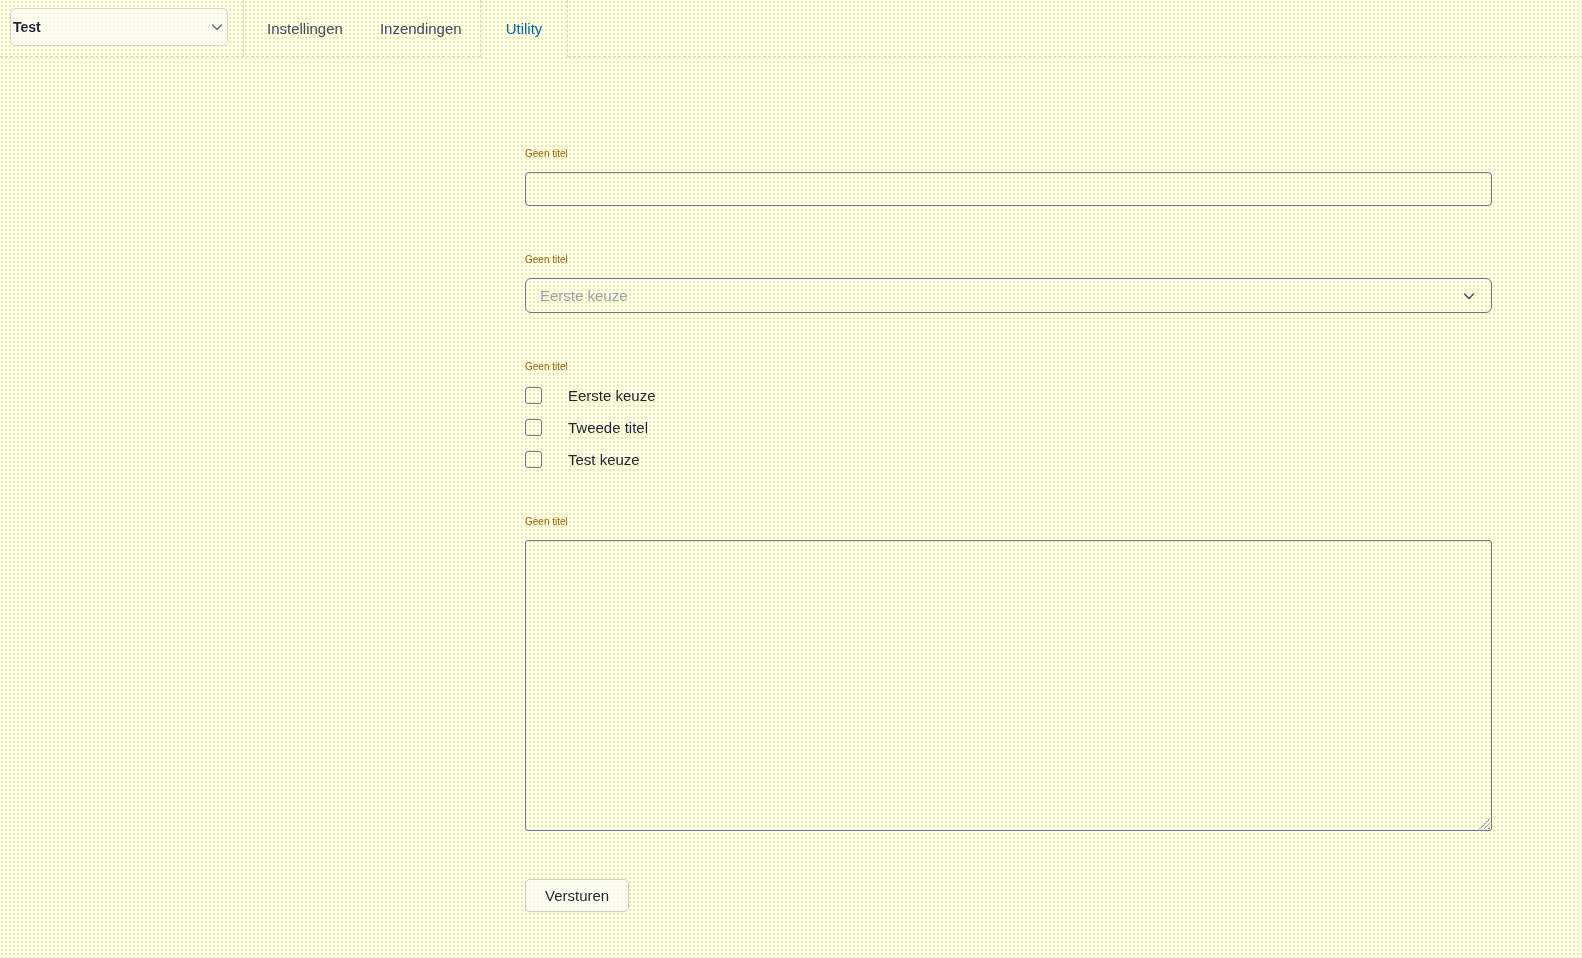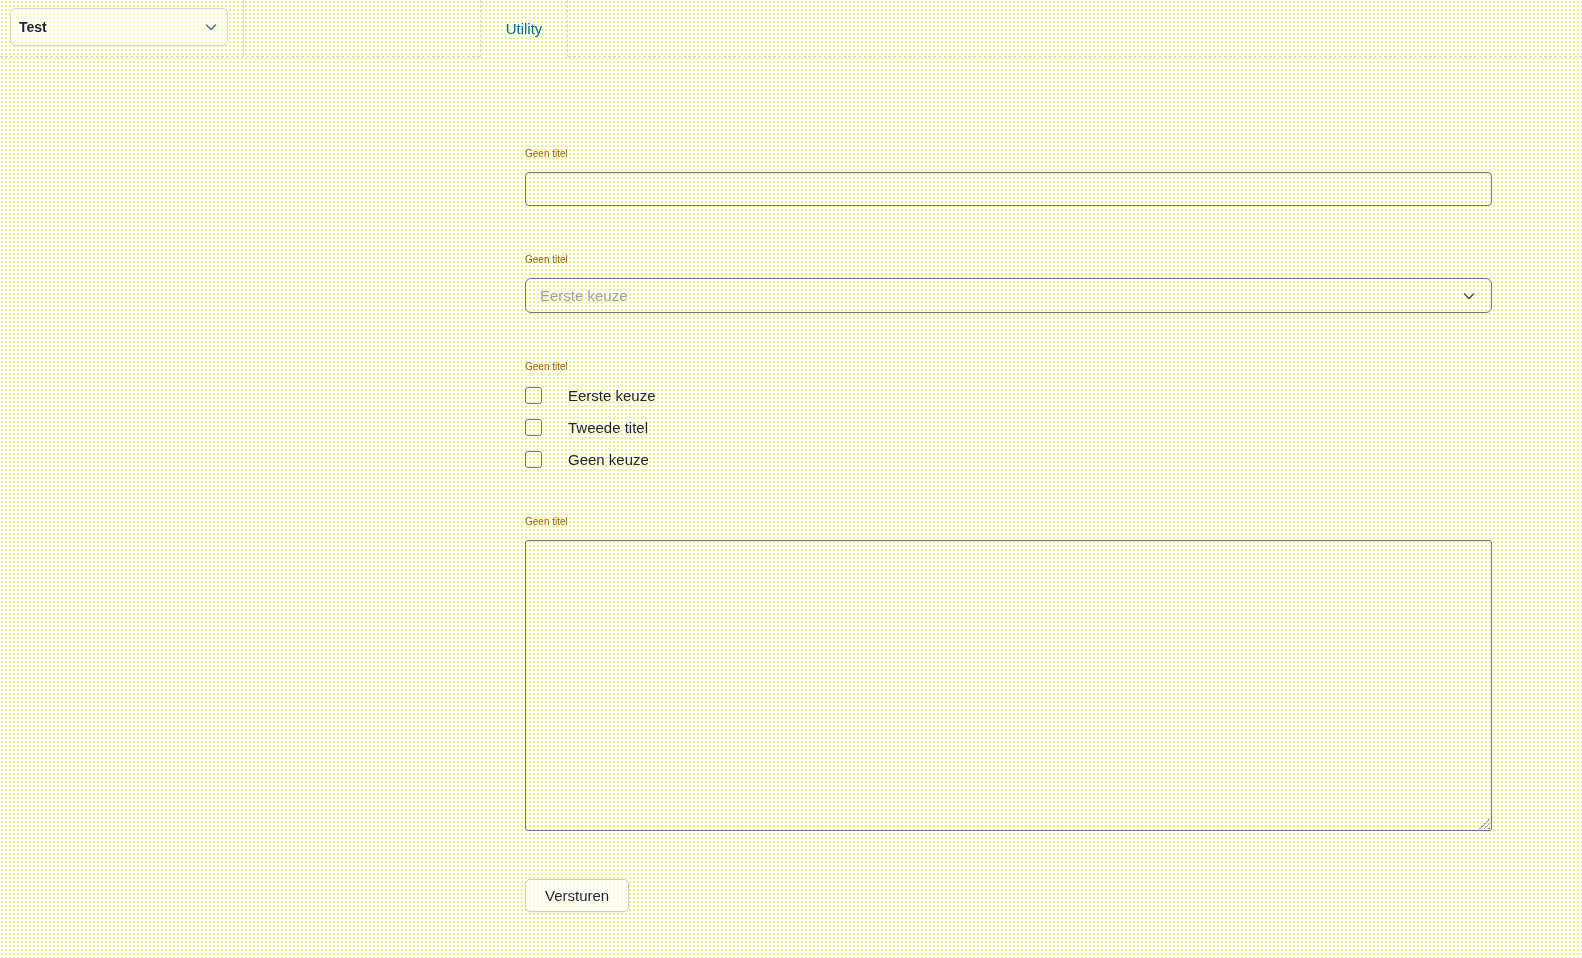--- a/index.html
+++ b/index.html
@@ -18,21 +18,21 @@
   .topbar-border.left-seg { left:0; width:480px; }
   .topbar-border.right-seg { left:568px; right:0; }
   .v-sep { position:absolute; top:0; height:57px; width:0; border-left:1px dashed #d7d7d0; }
   .v-sep.sep-1 { left:243px; }
 
   .form-selector {
     position:absolute; left:10px; top:8px; width:218px; height:38px;
     background:rgba(255,255,255,0.55);
     border:1px solid #d6d6d0; border-radius:6px;
     display:flex; align-items:center; justify-content:space-between;
-    padding:0 8px; cursor:pointer;
+    padding:0 2px; cursor:pointer;
     box-shadow:0 1px 2px rgba(0,0,0,0.04);
   }
   .form-selector .sel-label { font-size:14px; font-weight:700; color:#1f2430; }
   .chevron { width:16px; height:16px; display:inline-block; flex:0 0 auto; }
 
   .tabs { position:absolute; left:243px; top:0; height:57px; display:flex; align-items:center; }
   .tab {
     font-size:15px; color:#414a5c; padding:0 13px; margin-left:11px;
     height:57px; display:flex; align-items:center; cursor:pointer;
     text-decoration:none;
@@ -112,20 +112,24 @@
     <span class="sel-label">Test</span>
     <span class="chevron">
       <svg width="16" height="16" viewBox="0 0 16 16" fill="none">
         <path d="M3.5 6l4.5 4.5L12.5 6" stroke="#667085" stroke-width="1.6" stroke-linecap="round" stroke-linejoin="round"></path>
       </svg>
     </span>
   </div>
 
   <div class="v-sep sep-1"></div>
 
+  <div class="tabs">
+    <a class="tab">Instellingen</a>
+    <a class="tab">Inzendingen</a>
+  </div>
 
   <a class="tab-utility">Utility</a>
 
   <div class="topbar-border left-seg"></div>
   <div class="topbar-border right-seg"></div>
 </div>
 
 <div class="main">
 
   <div class="field">
@@ -151,21 +155,21 @@
     <div class="checkbox-row">
       <input type="checkbox" class="checkbox" style="">
       <span class="checkbox-label">Eerste keuze</span>
     </div>
     <div class="checkbox-row">
       <input type="checkbox" class="checkbox" style="">
       <span class="checkbox-label">Tweede titel</span>
     </div>
     <div class="checkbox-row">
       <input type="checkbox" class="checkbox" style="">
-      <span class="checkbox-label">Geen keuze</span>
+      <span class="checkbox-label">Test keuze</span>
     </div>
   </div>
 
   <div class="field">
     <label class="field-label">Geen titel</label>
     <div class="textarea-wrap">
       <textarea class="big-textarea" style=""></textarea>
       <div class="resize-handle"></div>
     </div>
   </div>

